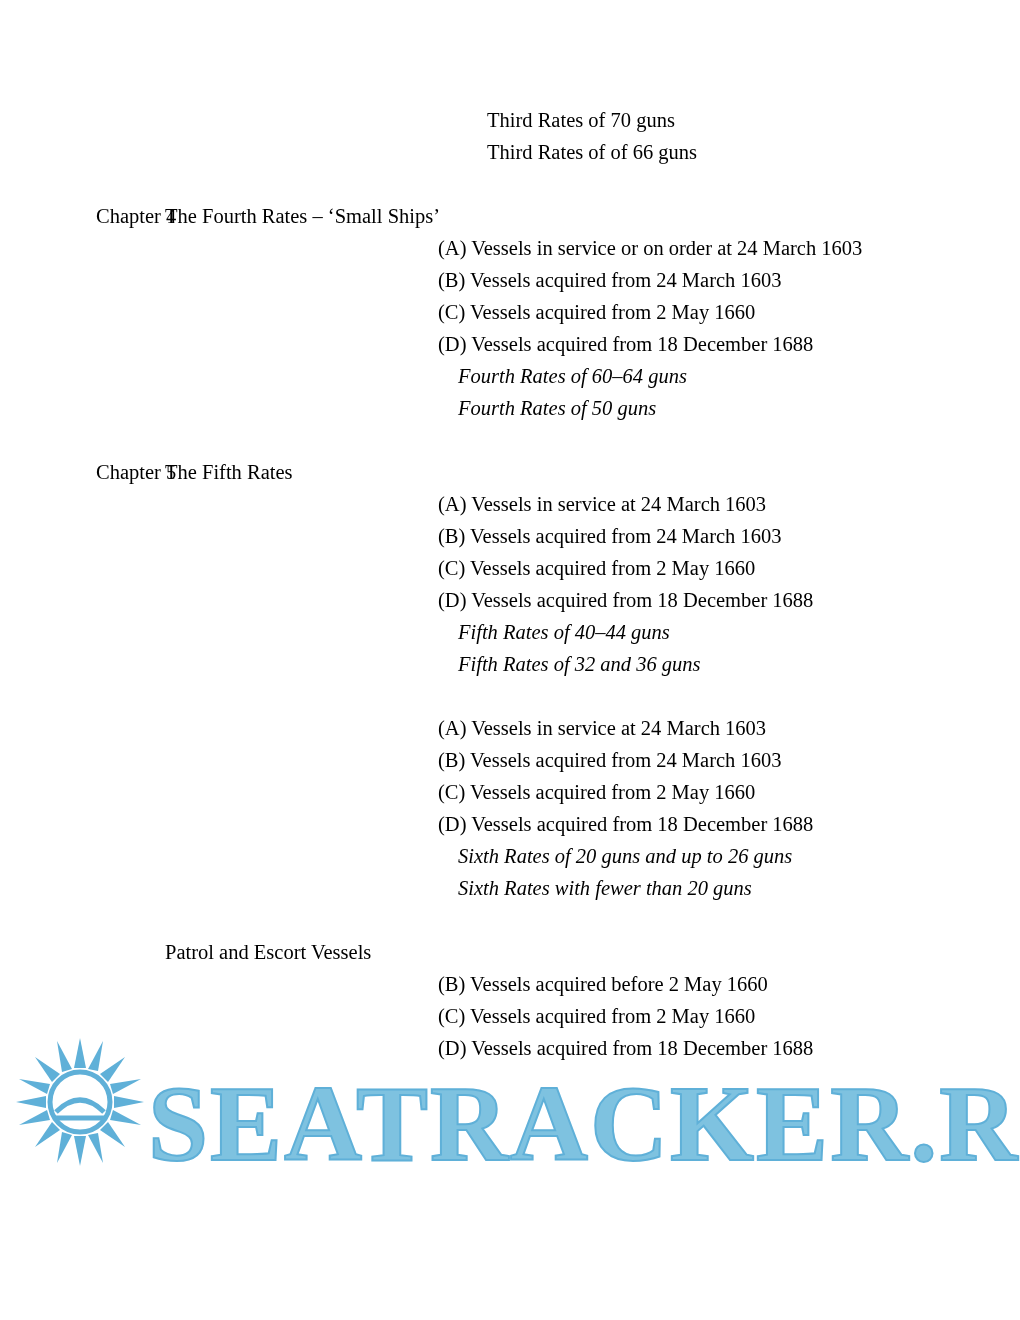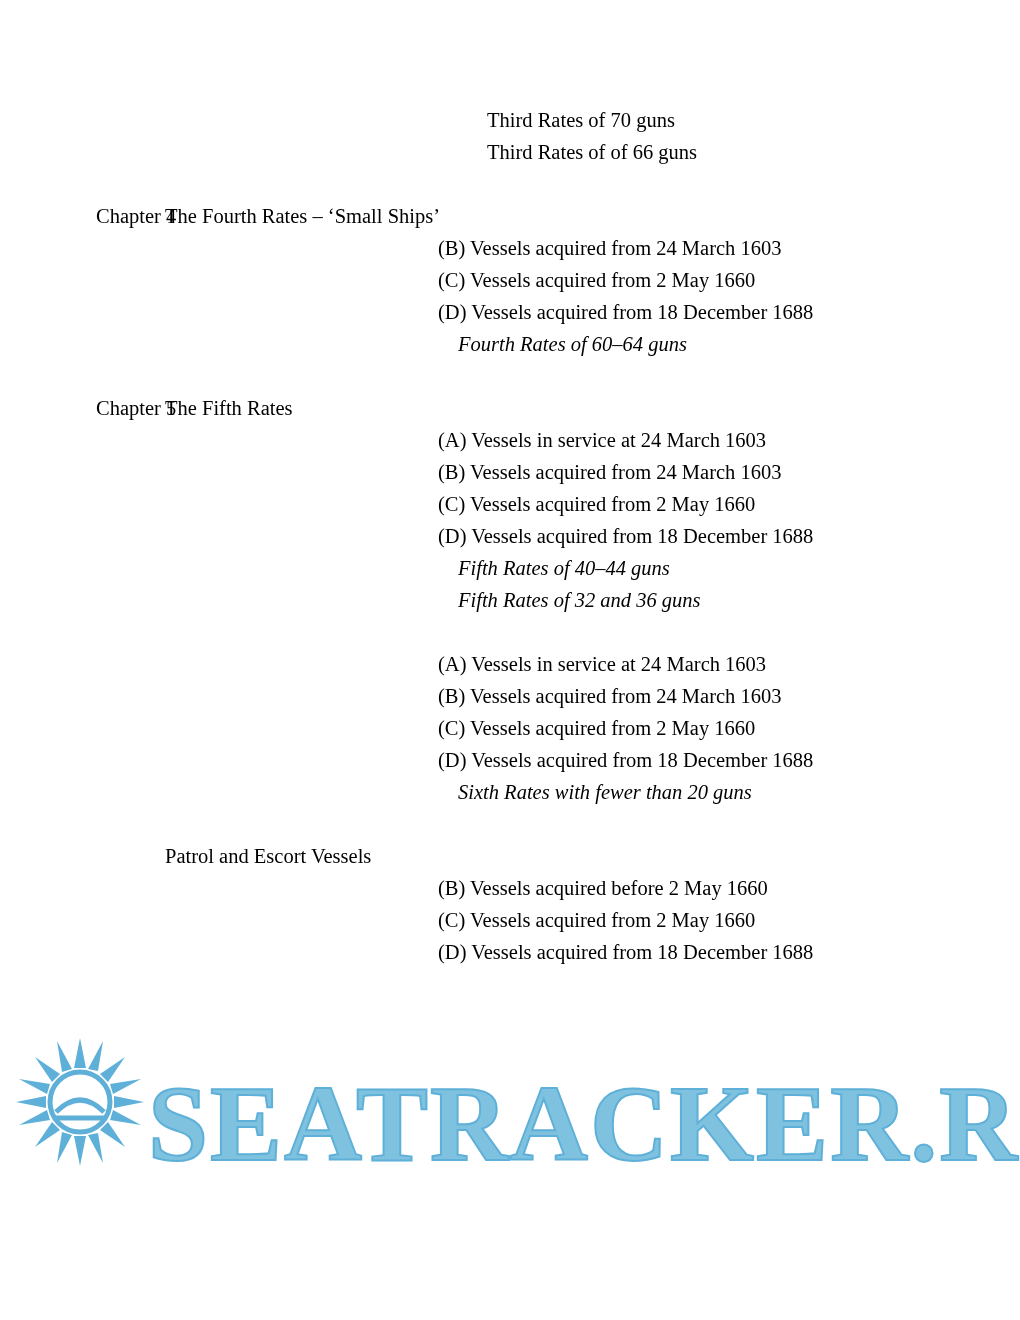--- a/index.html
+++ b/index.html
@@ -107,33 +107,41 @@
       </div>
     </div>
 
     <div class="block">
       <div class="row">
         <span class="chap-label">Chapter 4</span>
         <span class="chap-title">The Fourth Rates – ‘Small Ships’</span>
       </div>
       <div class="row">
         <span class="chap-label"></span>
+        <span class="indent-1">(A) Vessels in service or on order at 24 March 1603</span>
+      </div>
+      <div class="row">
+        <span class="chap-label"></span>
         <span class="indent-1">(B) Vessels acquired from 24 March 1603</span>
       </div>
       <div class="row">
         <span class="chap-label"></span>
         <span class="indent-1">(C) Vessels acquired from 2 May 1660</span>
       </div>
       <div class="row">
         <span class="chap-label"></span>
         <span class="indent-1">(D) Vessels acquired from 18 December 1688</span>
       </div>
       <div class="row">
         <span class="chap-label"></span>
         <span class="indent-2">Fourth Rates of 60–64 guns</span>
+      </div>
+      <div class="row">
+        <span class="chap-label"></span>
+        <span class="indent-2">Fourth Rates of 50 guns</span>
       </div>
     </div>
 
     <div class="block">
       <div class="row">
         <span class="chap-label">Chapter 5</span>
         <span class="chap-title">The Fifth Rates</span>
       </div>
       <div class="row">
         <span class="chap-label"></span>
@@ -170,20 +178,24 @@
         <span class="chap-label"></span>
         <span class="indent-1">(B) Vessels acquired from 24 March 1603</span>
       </div>
       <div class="row">
         <span class="chap-label"></span>
         <span class="indent-1">(C) Vessels acquired from 2 May 1660</span>
       </div>
       <div class="row">
         <span class="chap-label"></span>
         <span class="indent-1">(D) Vessels acquired from 18 December 1688</span>
+      </div>
+      <div class="row">
+        <span class="chap-label"></span>
+        <span class="indent-2">Sixth Rates of 20 guns and up to 26 guns</span>
       </div>
       <div class="row">
         <span class="chap-label"></span>
         <span class="indent-2">Sixth Rates with fewer than 20 guns</span>
       </div>
     </div>
 
     <div class="block">
       <div class="row">
         <span class="chap-label"></span>

